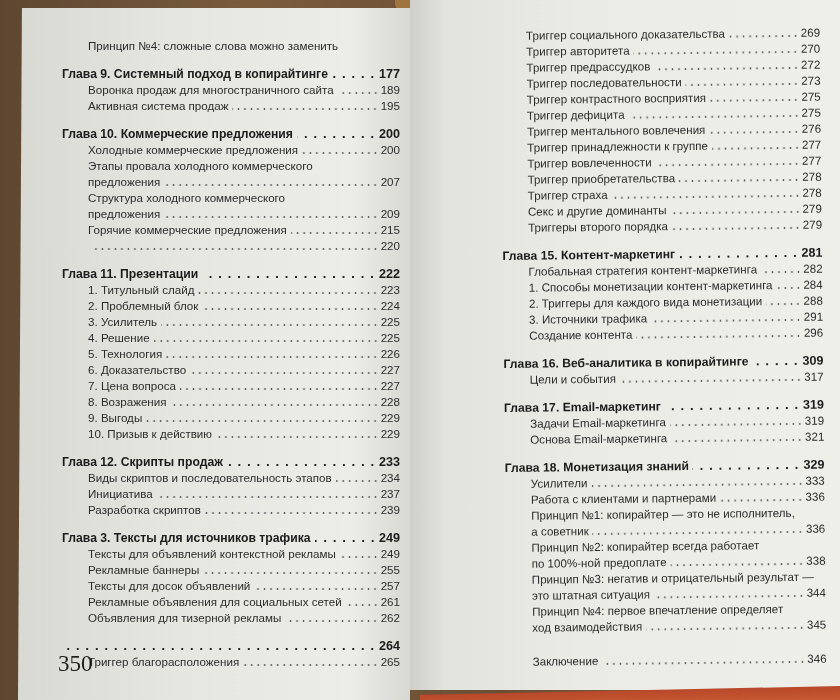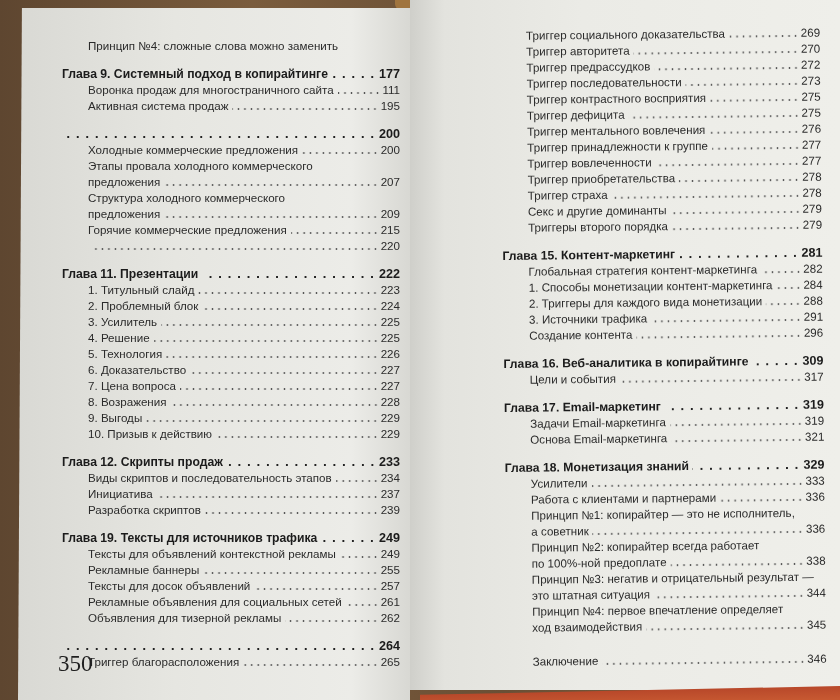--- a/index.html
+++ b/index.html
@@ -70,31 +70,32 @@
     </div>
     <div class="row chapter">
       <span class="txt">Глава 9. Системный подход в копирайтинге</span>
       <span class="dots"></span>
       <span class="pg">177</span>
     </div>
     <div>
       <div class="row sub">
         <span class="txt">Воронка продаж для многостраничного сайта</span>
         <span class="dots"></span>
-        <span class="pg">111</span>
+        <span class="pg">189</span>
       </div>
     </div>
     <div>
       <div class="row sub">
         <span class="txt">Активная система продаж</span>
         <span class="dots"></span>
         <span class="pg">195</span>
       </div>
     </div>
     <div class="row chapter">
+      <span class="txt">Глава 10. Коммерческие предложения</span>
       <span class="dots"></span>
       <span class="pg">200</span>
     </div>
     <div>
       <div class="row sub">
         <span class="txt">Холодные коммерческие предложения</span>
         <span class="dots"></span>
         <span class="pg">200</span>
       </div>
     </div>
@@ -222,21 +223,21 @@
       </div>
     </div>
     <div>
       <div class="row sub">
         <span class="txt">Разработка скриптов</span>
         <span class="dots"></span>
         <span class="pg">239</span>
       </div>
     </div>
     <div class="row chapter">
-      <span class="txt">Глава 19. Тексты для источников трафика</span>
+      <span class="txt">Глава 3. Тексты для источников трафика</span>
       <span class="dots"></span>
       <span class="pg">249</span>
     </div>
     <div>
       <div class="row sub">
         <span class="txt">Тексты для объявлений контекстной рекламы</span>
         <span class="dots"></span>
         <span class="pg">249</span>
       </div>
     </div>

